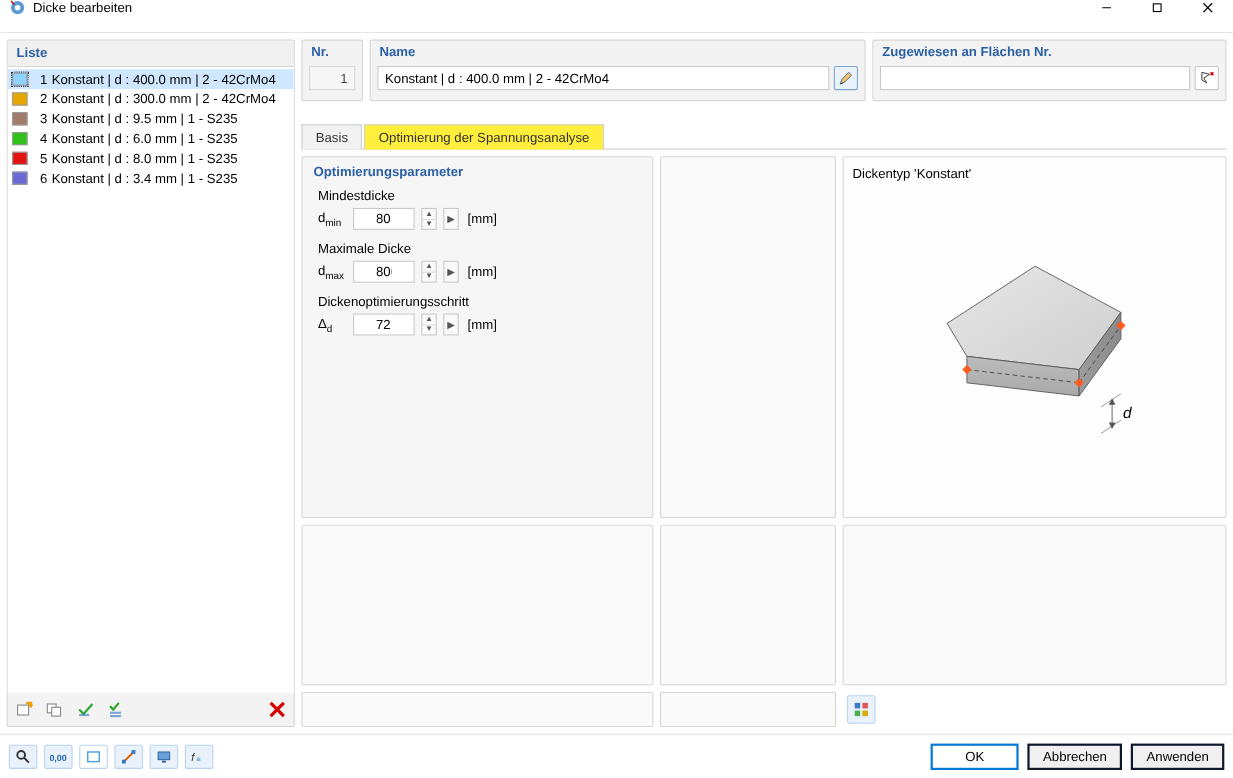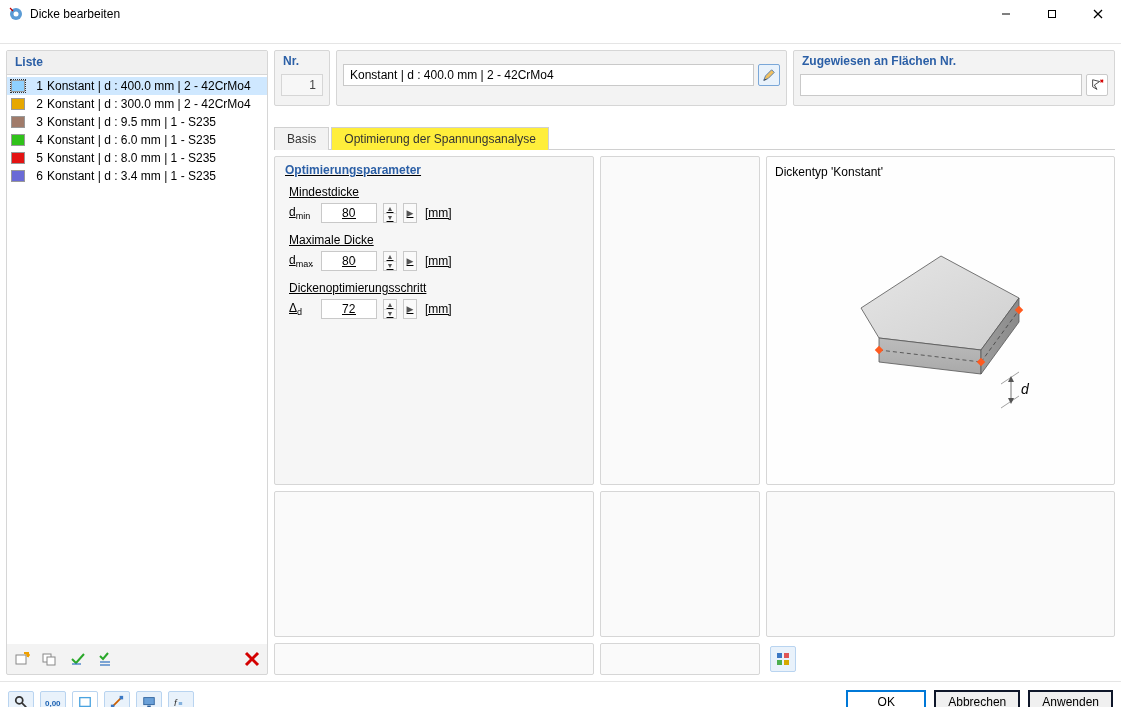--- a/index.html
+++ b/index.html
@@ -7,21 +7,21 @@
     margin: 0;
     font-family: "Segoe UI", Tahoma, Arial, sans-serif;
     font-size: 12px;
     background: #fff;
     color: #000;
     width: 1121px;
     height: 707px;
     overflow: hidden;
   }
   .titlebar {
-    height: 44px;
+    height: 30px;
     display: flex;
     align-items: center;
     padding: 0 0 16px 8px;
     border-bottom: 1px solid #e5e5e5;
   }
   .titlebar .app-icon { width:16px; height:16px; margin-right:6px; }
   .titlebar .title { flex:1; font-size:12px; color:#000; }
   .win-btns { display:flex; height:100%; }
   .win-btn { width:46px; display:flex; align-items:center; justify-content:center; font-size:14px; color:#333; }
   .win-btn svg { width:10px; height:10px; }
@@ -167,21 +167,21 @@
   .middle-row {
     display:flex;
     gap:6px;
     flex:1;
   }
   .params-panel {
     width:320px;
     border:1px solid #d6d6d6;
     background:#f6f6f6;
     border-radius:2px;
-    display:flex; flex-direction:column;text-decoration:underline;
+    display:flex; flex-direction:column;
   }
   .blank-panel {
     border:1px solid #d6d6d6;
     background:#fafafa;
     border-radius:2px;
   }
   .params-header {
     color:#2b5fa6; font-weight:600;
     padding:6px 10px 4px 10px;
     font-size:12px;
@@ -374,20 +374,21 @@
 
     <div class="right-panel">
       <div class="top-row">
         <div class="small-headerbox nr-box">
           <div class="hdr">Nr.</div>
           <div class="bod">
               <input class="nr-input" readonly="" value="1" style="">
             </div>
         </div>
         <div class="small-headerbox name-box">
+          <div class="hdr">Name</div>
           <div class="bod name-field">
             <input class="text-input" value="Konstant | d : 400.0 mm | 2 - 42CrMo4" style="">
             <span class="pencil-btn">
               <svg width="14" height="14" viewBox="0 0 16 16">
                   <path d="M2 14 L4 9 L11 2 L14 5 L7 12 Z" fill="#f0c060" stroke="#4b74a8"></path>
                   <line x1="2" y1="14" x2="5" y2="13" stroke="#333"></line>
                 </svg>
             </span>
           </div>
         </div>

